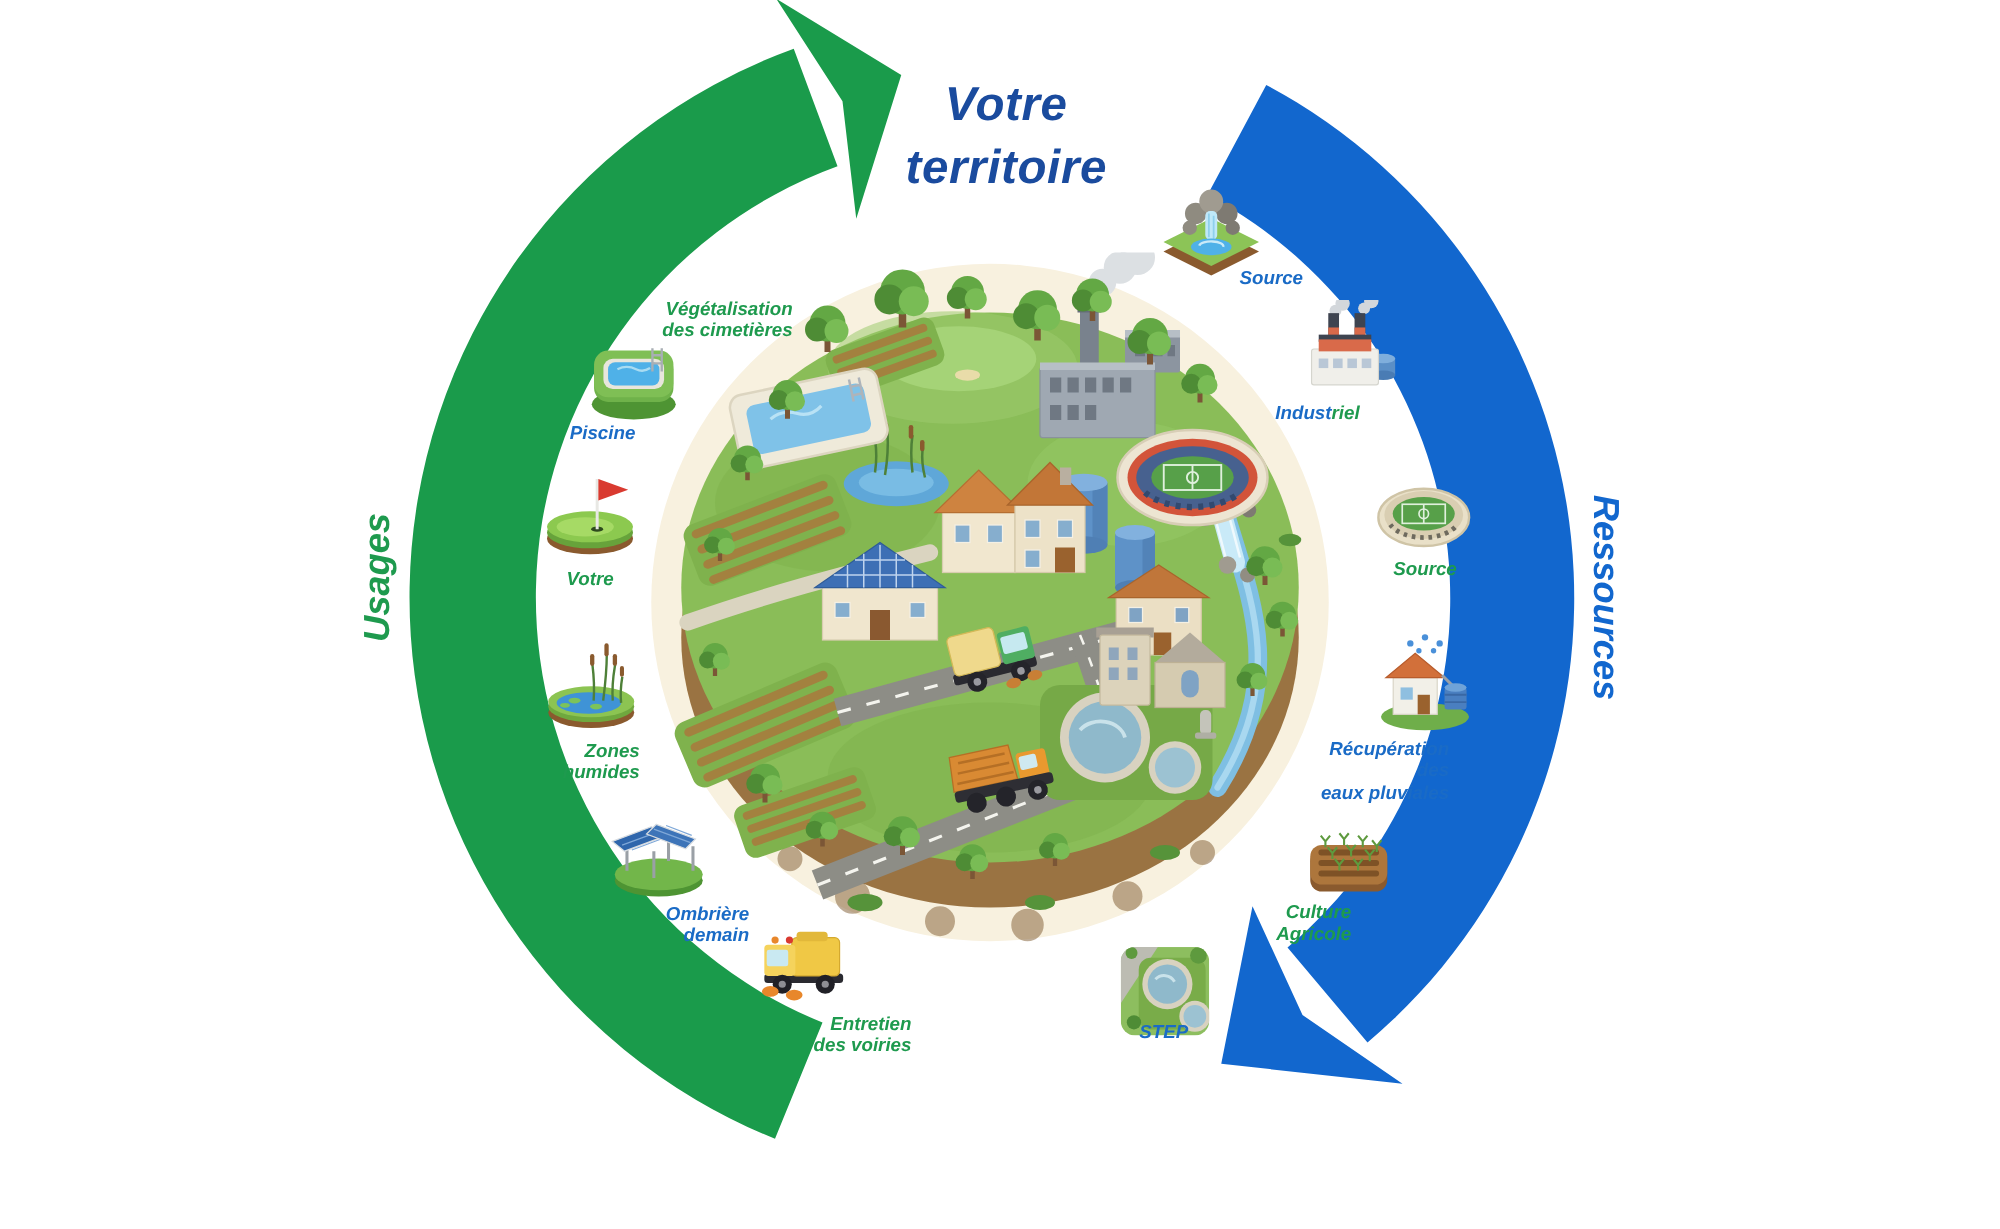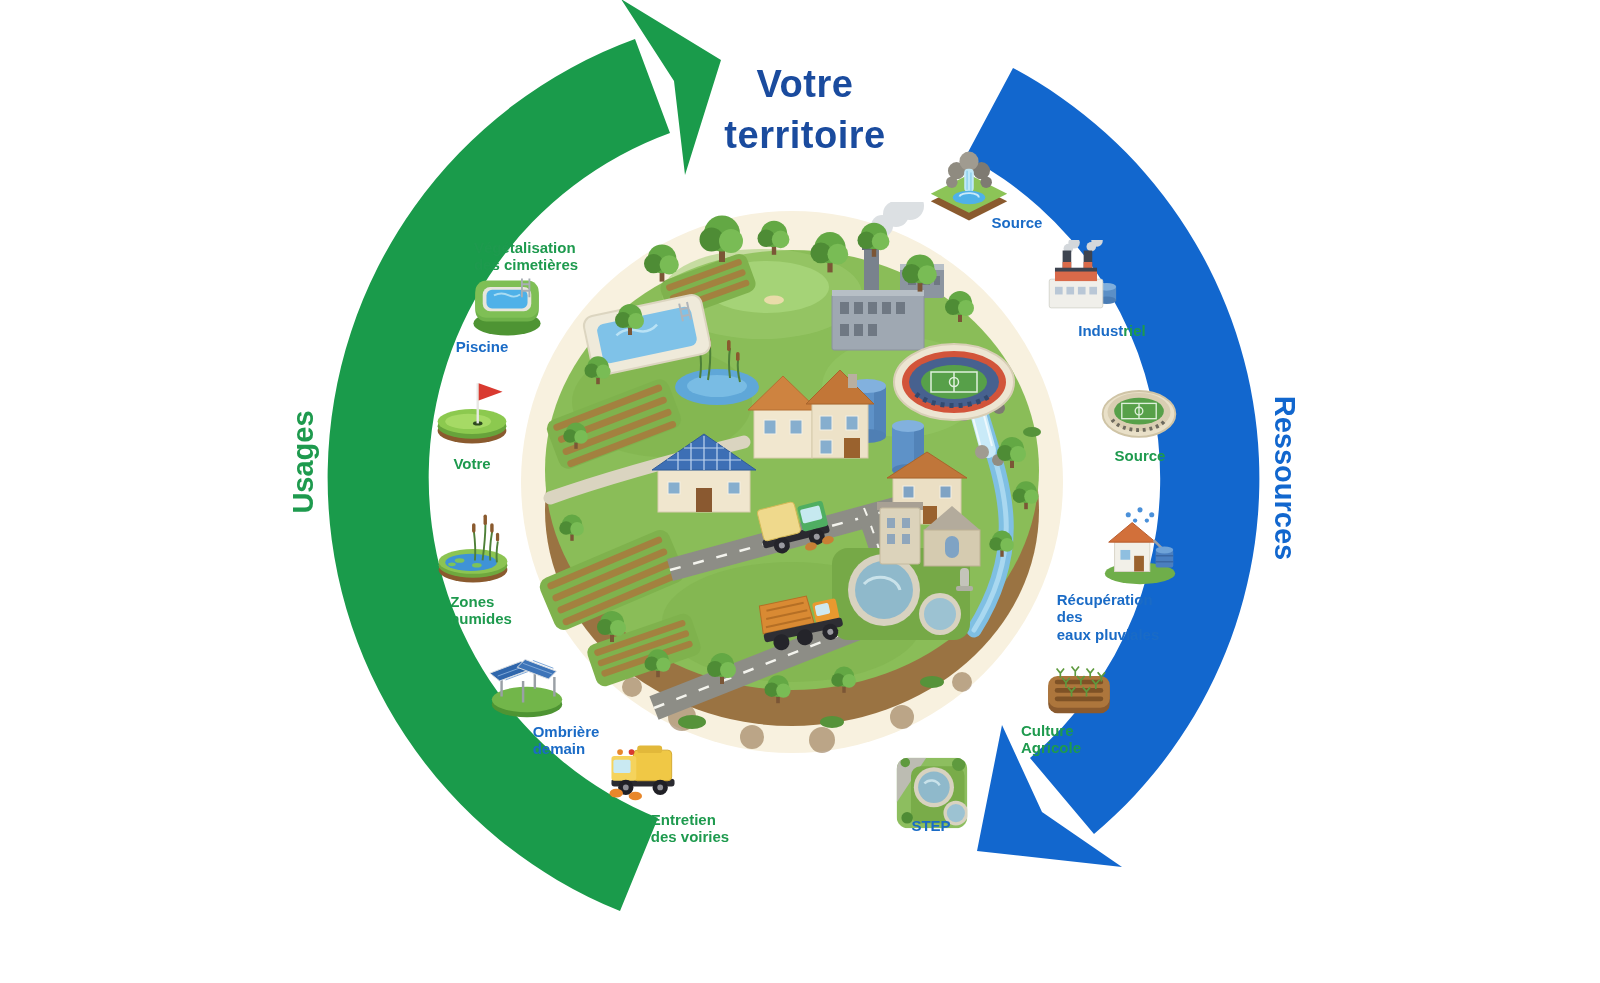--- a/index.html
+++ b/index.html
@@ -1,34 +1,34 @@
 <!DOCTYPE html>
 <html><head>
 <meta charset="utf-8">
 <style>
   html,body{margin:0;padding:0;background:#ffffff;}
   body{width:1600px;height:983px;overflow:hidden;
        font-family:"Liberation Sans","DejaVu Sans",sans-serif;}
-  .stage{position:relative;width:1600px;height:709px;background:#fff;}
+  .stage{position:relative;width:1600px;height:709px;background:#fff;font-style:italic;}
   .arrows-svg{position:absolute;left:0;top:0;z-index:1;}
   .island-svg{position:absolute;left:512px;top:202px;z-index:2;}
   .title-top{position:absolute;left:805px;top:110px;transform:translate(-50%,-50%);
     z-index:3;font-size:38px;font-weight:700;color:#1A4B9E;text-align:center;
     line-height:1.35;white-space:pre-line;letter-spacing:.5px;}
   .title-bottom{position:absolute;left:762px;top:892px;transform:translate(-50%,-50%);
     z-index:3;font-size:33px;font-weight:700;color:#1F8C4B;text-align:center;
     line-height:1.36;white-space:pre-line;}
   .arcword{position:absolute;z-index:3;font-weight:700;font-size:29px;white-space:nowrap;}
   .usages-word{left:303px;top:462px;color:#1E9A4E;
     transform:translate(-50%,-50%) rotate(-90deg);}
   .ressources-word{left:1284px;top:478px;color:#1267CE;
     transform:translate(-50%,-50%) rotate(90deg);}
   .ic{position:absolute;transform:translate(-50%,-50%);z-index:3;line-height:0;}
   .lbl{position:absolute;transform:translate(-50%,-50%);z-index:4;
-    font-size:15px;font-weight:700;text-align:left;line-height:1.16;white-space:pre-line;}
+    font-size:15px;font-weight:700;text-align:right;line-height:1.16;white-space:pre-line;}
   .lbl.g, span.g{color:#1E9A4E;}
   .lbl.b, span.b{color:#1A6BC6;}
   .lbl.sm{font-size:15px;}
   svg text{font-family:"Liberation Sans","DejaVu Sans",sans-serif;}
 </style>
 </head>
 <body>
 
 <div class="stage">
 
@@ -310,21 +310,21 @@
       <ellipse cx="420" cy="480" rx="12" ry="6" fill="#56933A"></ellipse>
       <ellipse cx="520" cy="230" rx="9" ry="5" fill="#56933A"></ellipse>
     </g>
   </svg>
 
   <div class="title-top">Votre
 territoire</div>
   <div class="arcword usages-word">Usages</div>
   <div class="arcword ressources-word">Ressources</div>
 
-  <div class="lbl g" style="left:526px;top:256px">Végétalisation
+  <div class="lbl g" style="left:582px;top:256px">Végétalisation
 des cimetières</div>
 
   <div class="ic" style="left:507px;top:301px">
     <svg width="84" height="84" viewBox="-45 -45 90 90">
       <ellipse cx="0" cy="24" rx="36" ry="13" fill="#4E9433"></ellipse>
       <rect x="-34" y="-18" width="68" height="40" rx="12" fill="#6FB24A"></rect>
       <rect x="-34" y="-22" width="68" height="40" rx="12" fill="#7FBF55"></rect>
       <rect x="-26" y="-15" width="52" height="26" rx="8" fill="#E8E6DC"></rect>
       <rect x="-22" y="-12" width="44" height="20" rx="6" fill="#4FB1E8"></rect>
       <path d="M -14,-6 q 8,-4 16,0 q 6,3 12,-1" stroke="#A9DCF2" stroke-width="2" fill="none"></path>
@@ -434,21 +434,21 @@
       <rect x="-22" y="-16" width="44" height="6" fill="#3E4450"></rect>
       <rect x="-22" y="-12" width="44" height="10" fill="#D96A4A"></rect>
       <g fill="#B9C7D6">
         <rect x="-22" y="4" width="8" height="8"></rect>
           <rect x="-10" y="4" width="8" height="8"></rect>
         <rect x="2" y="4" width="8" height="8"></rect>
           <rect x="14" y="4" width="8" height="8"></rect>
       </g>
     </svg>
   </div>
-  <div class="lbl" style="left:1112px;top:331px"><span class="b">Indust</span><span class="g">riel</span></div>
+  <div class="lbl" style="left:1054px;top:331px"><span class="b">Indust</span><span class="g">riel</span></div>
 
   <div class="ic" style="left:1139px;top:412px">
     <svg width="86" height="86" viewBox="-45 -45 90 90">
       <ellipse cx="0" cy="2" rx="38" ry="24" fill="#E9E0C8" stroke="#CFC4A6" stroke-width="2"></ellipse>
       <ellipse cx="0" cy="0" rx="33" ry="20" fill="#D9CEB2"></ellipse>
       <path d="M -28,8 A 30 17 0 0 0 28,8" stroke="#6E6A5E" stroke-width="4" stroke-dasharray="3 4" fill="none"></path>
       <ellipse cx="0" cy="-1" rx="26" ry="14" fill="#57A049"></ellipse>
       <rect x="-18" y="-9" width="36" height="16" fill="none" stroke="#DFF0DC" stroke-width="1.4"></rect>
       <line x1="0" y1="-9" x2="0" y2="7" stroke="#DFF0DC" stroke-width="1.4"></line>
       <circle cx="0" cy="-1" r="4" fill="none" stroke="#DFF0DC" stroke-width="1.4"></circle>

